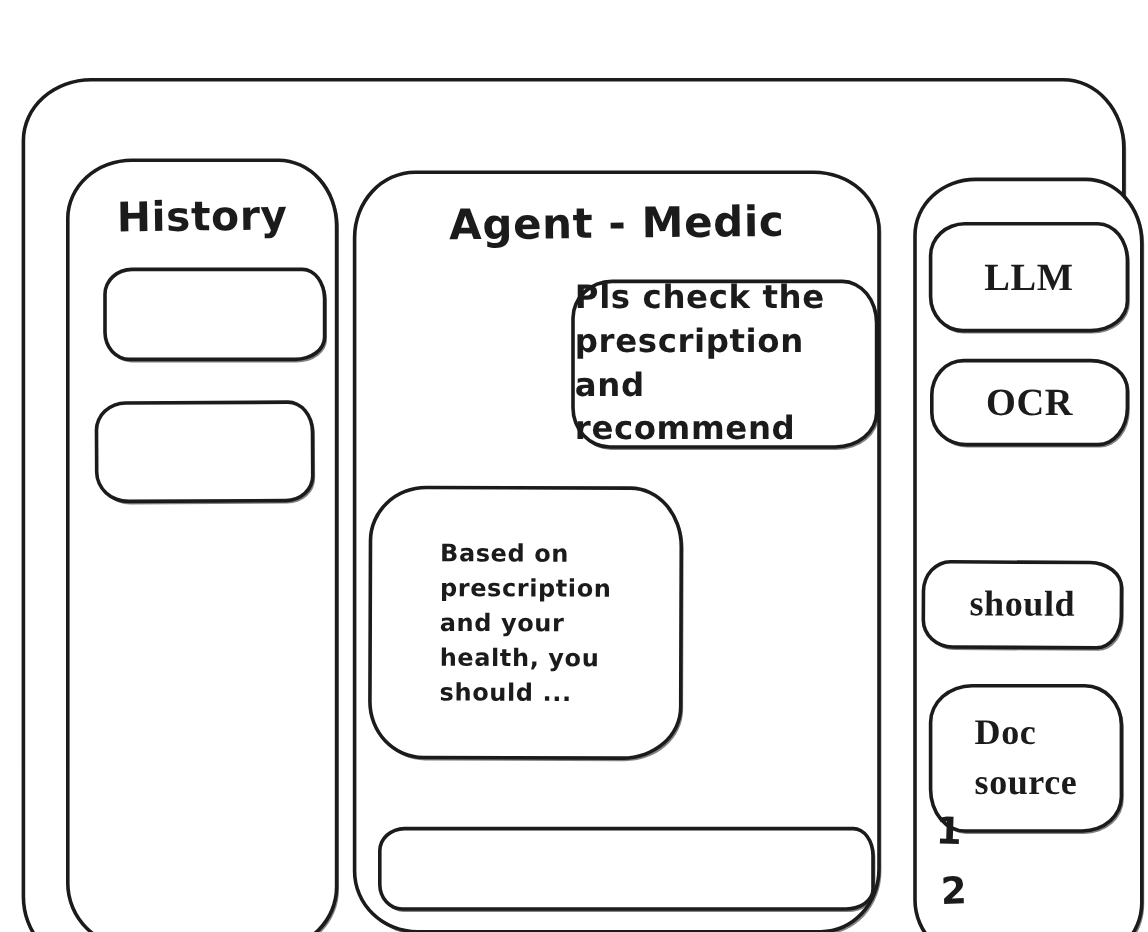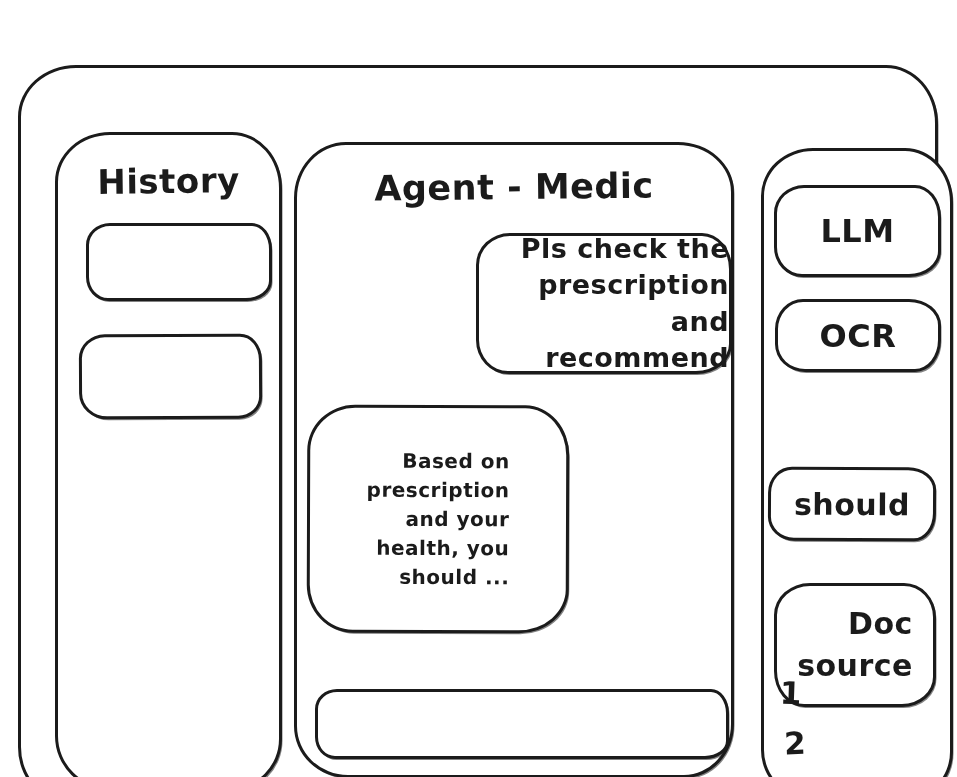--- a/index.html
+++ b/index.html
@@ -27,21 +27,21 @@
   }
   .hand {
     font-weight: 600;
     letter-spacing: 0.5px;
     color: #1b1b1b;
   }
   .center-text {
     display: flex;
     align-items: center;
     justify-content: center;
-    text-align: right;
+    text-align: left;
   }
   .prewrap { white-space: pre-line; }
 
   
   .window {
     left: 18px; top: 20px; width: 920px; height: 738px;
     border-radius: 58px 52px 56px 50px / 52px 58px 50px 56px;
     margin-top: 45px;
   }
 
@@ -97,37 +97,38 @@
   }
 
   
   .tools-panel {
     left: 740px; top: 80px; width: 192px; height: 654px;
     border-radius: 52px 48px 50px 54px / 48px 54px 50px 52px;
   }
   .tool-button {
     cursor: pointer;
     font-size: 32px;
+    font-family: Liberation Serif, serif;
   }
   .llm-button {
     left: 10px; top: 34px; width: 167px; height: 92px;
     border-radius: 30px 26px 32px 28px / 28px 32px 26px 30px;
   }
   .ocr-button {
     left: 11px; top: 148px; width: 166px; height: 73px;
     border-radius: 28px 32px 26px 30px / 30px 26px 32px 28px;
   }
   .params-button {
     left: 4px; top: 316px; width: 168px; height: 74px;
     border-radius: 24px 28px 22px 26px / 26px 22px 28px 24px;
     font-size: 30px;
     transform: rotate(0.3deg);
   }
   .doc-source-button {
-    left: 10px; top: 432px; width: 162px; height: 124px;
+    left: 10px; top: 419px; width: 162px; height: 124px;
     border-radius: 36px 32px 34px 30px / 32px 34px 30px 36px;
     font-size: 30px; line-height: 1.4;
   }
   .source-item {
     position: absolute;
     font-size: 31px; font-weight: 600;
     cursor: pointer;
   }
   .source-item-1 { left: 16px; top: 524px; transform: rotate(2deg); }
   .source-item-2 { left: 20px; top: 574px; transform: rotate(-2deg); }

